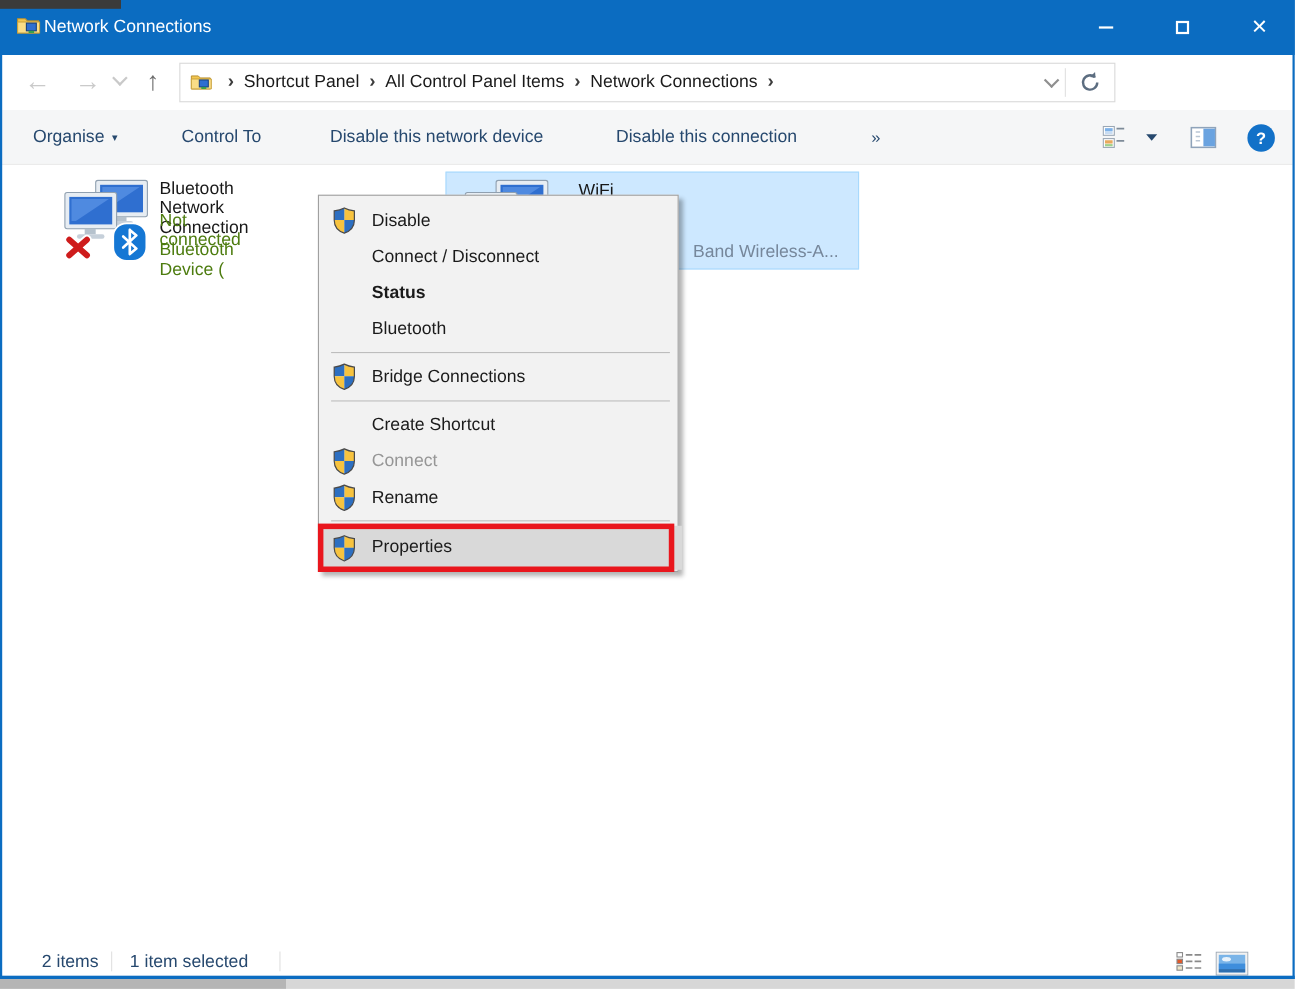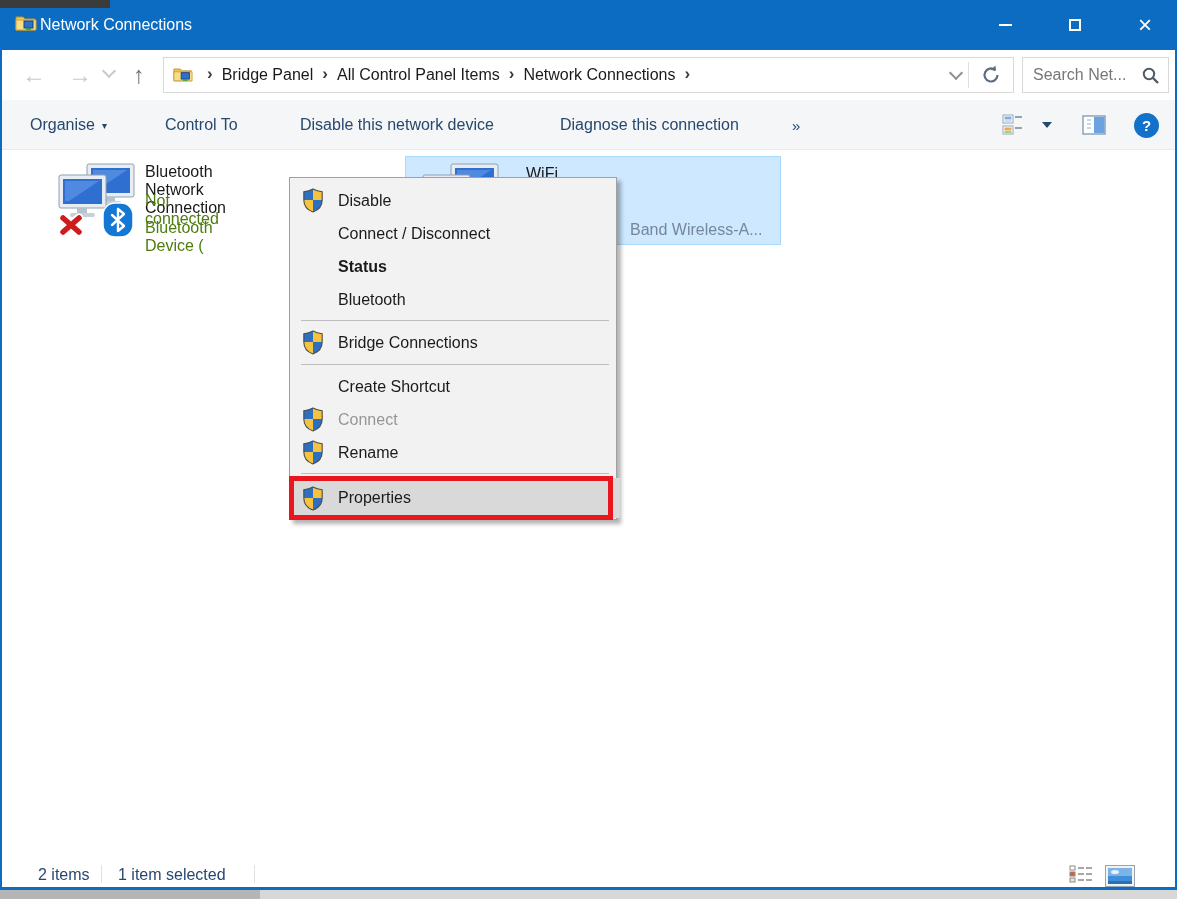--- a/index.html
+++ b/index.html
@@ -127,61 +127,52 @@
         <span id="addr-folder-icon">
           <svg width="20" height="17" viewBox="0 0 22 18">
             <path d="M1 3 h7 l2 2 h10 v11 h-19 z" fill="#f3c64f" stroke="#b98f2e" stroke-width="1"></path>
             <path d="M1 6 h20 v10 h-20 z" fill="#fadd87" stroke="#c9a23d" stroke-width="1"></path>
             <rect x="9" y="7" width="9" height="7" fill="#2f6fd0" stroke="#17407e" stroke-width="1"></rect>
             <rect x="11" y="14" width="5" height="2" fill="#38a24a"></rect>
           </svg>
         </span>
         <div id="crumbs">
           <span class="crumb-sep">›</span>
-          <span class="crumb">Bridge Panel</span>
+          <span class="crumb">Shortcut Panel</span>
           <span class="crumb-sep">›</span>
           <span class="crumb">All Control Panel Items</span>
           <span class="crumb-sep">›</span>
           <span class="crumb">Network Connections</span>
           <span class="crumb-sep">›</span>
         </div>
         <span class="chev-down" id="addr-dropdown"></span>
         <span id="addr-divider"></span>
         <span id="addr-refresh">
           <svg width="24" height="24" viewBox="0 0 24 24">
             <path d="M18.5 12 a6.5 6.5 0 1 1 -2.2 -4.9" fill="none" stroke="#5c6d80" stroke-width="2.2"></path>
             <path d="M16.5 2.5 l0.5 5.2 -5.2 -0.6 z" fill="#5c6d80"></path>
           </svg>
         </span>
       </div>
 
-      <div id="search-box">
-        <input id="search-input" type="text" placeholder="Search Net..." style="">
-        <span id="search-icon">
-          <svg width="19" height="19" viewBox="0 0 19 19">
-            <circle cx="8" cy="8" r="5.2" fill="none" stroke="#4f5b66" stroke-width="2"></circle>
-            <line x1="12" y1="12" x2="17" y2="17" stroke="#4f5b66" stroke-width="2.4"></line>
-          </svg>
-        </span>
-      </div>
     </div>
 
     <div id="toolbar">
       <div class="tool-item" id="tool-organise">
         <span>Organise</span>
         <span class="caret">▾</span>
       </div>
       <div class="tool-item" id="tool-connect">
         <span>Control To</span>
       </div>
       <div class="tool-item" id="tool-disable">
         <span>Disable this network device</span>
       </div>
       <div class="tool-item" id="tool-diagnose">
-        <span>Diagnose this connection</span>
+        <span>Disable this connection</span>
       </div>
       <div class="tool-item" id="tool-more">
         <span>»</span>
       </div>
 
       <div class="tool-item" id="view-switch">
         <svg width="22" height="22" viewBox="0 0 22 22">
           <rect x="1" y="1" width="10" height="8" fill="#fff" stroke="#9aa7b5"></rect>
           <rect x="2.5" y="2.5" width="7" height="3" fill="#7db1e8"></rect>
           <rect x="2.5" y="6" width="7" height="2" fill="#c8dcf2"></rect>

